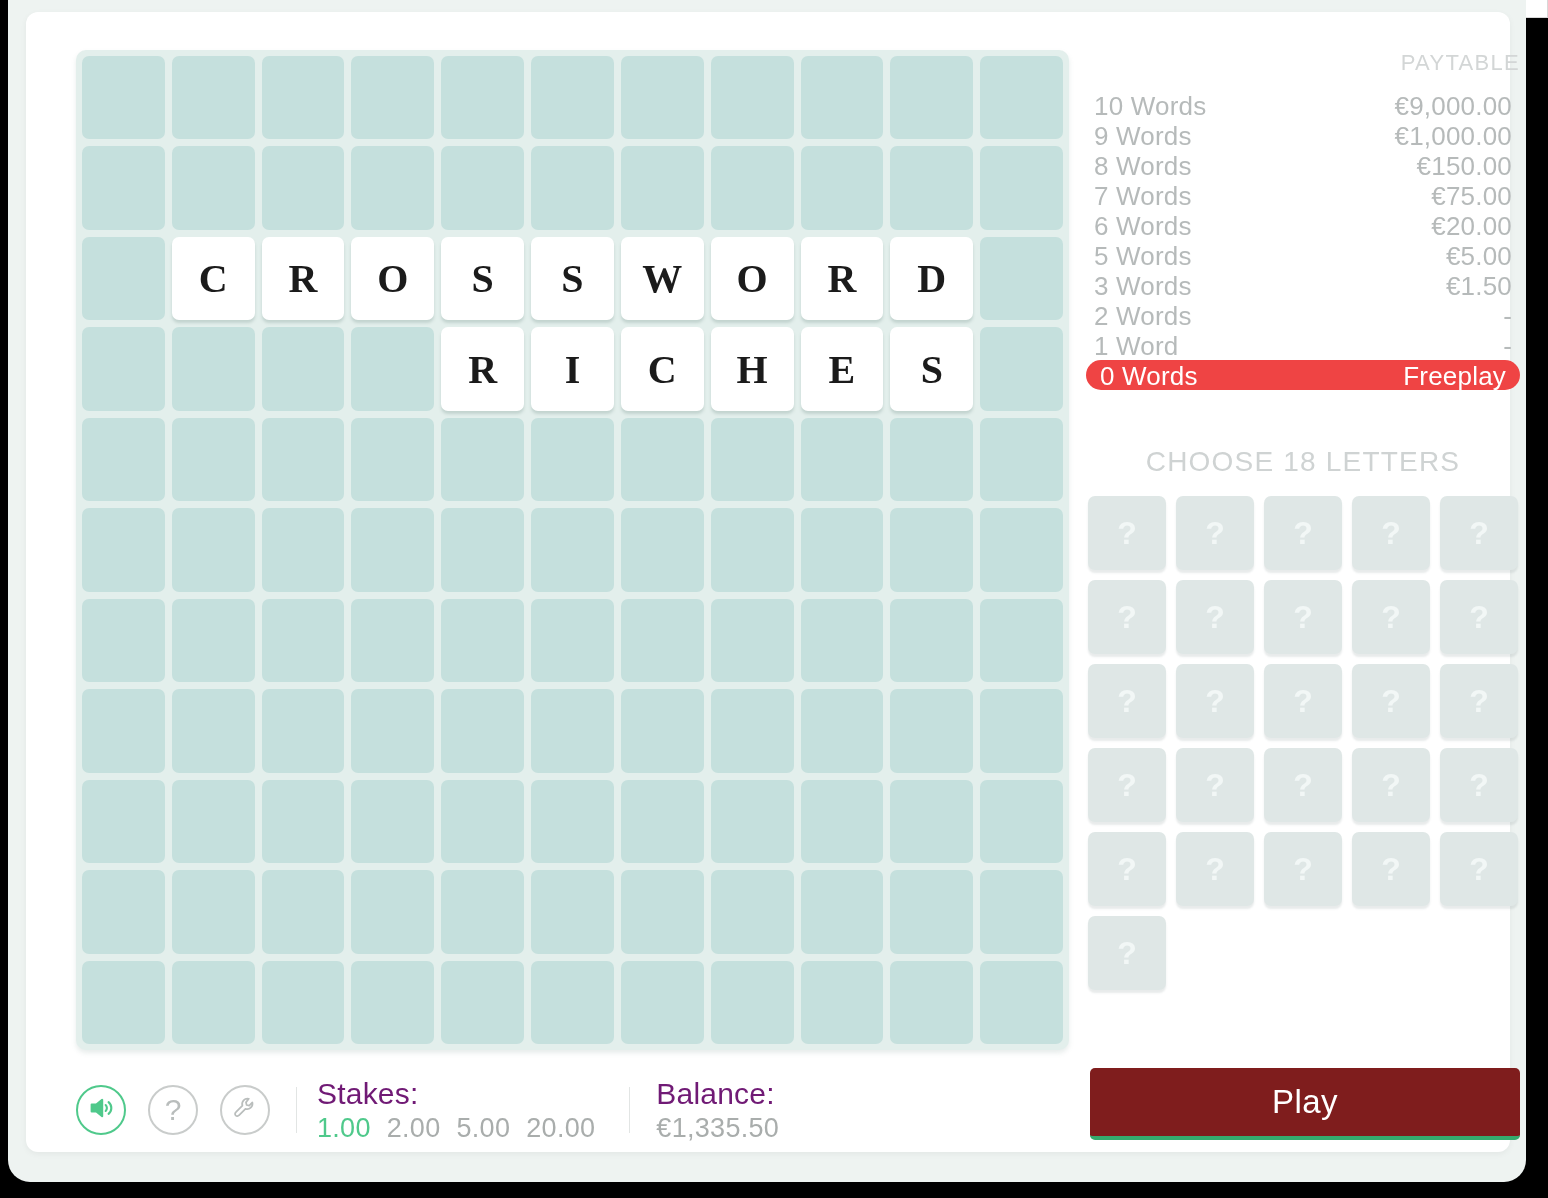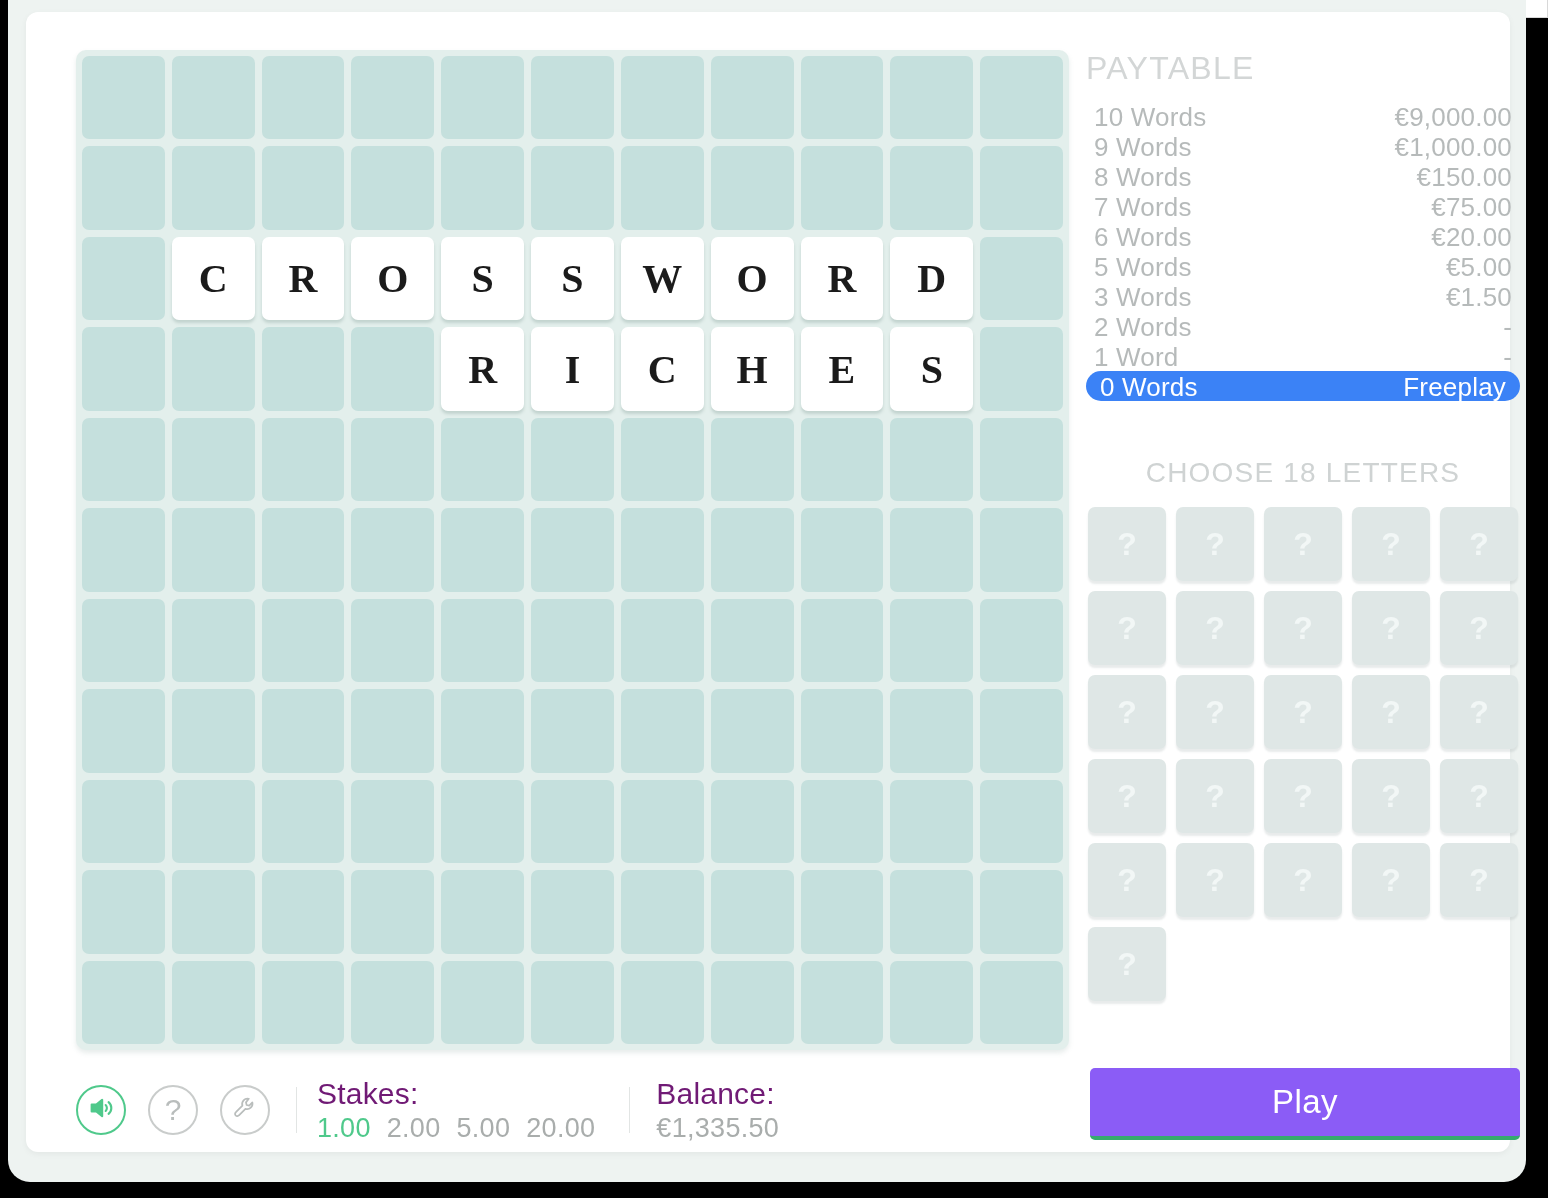--- a/index.html
+++ b/index.html
@@ -118,37 +118,37 @@
     letter-spacing: .3px;
   }
 
   
   #right {
     position: absolute;
     left: 1060px; top: 38px;
     width: 434px; height: 1102px;
   }
   #paytable-title {
-    text-align: left;
-    font-size: 32px;
+    text-align: right;
+    font-size: 22px;
     color: #d3d6d6;
     letter-spacing: 1.3px;
     margin-bottom: 14px;
   }
   .pay-row {
     display: flex;
     justify-content: space-between;
     font-size: 26px;
     color: #b6baba;
     padding: 1px 8px;
     height: 30px;
     letter-spacing: .2px;
   }
   .pay-row.highlight {
-    background: #3b82f6;
+    background: #ef4444;
     color: #ffffff;
     border-radius: 16px;
     padding: 1px 14px;
   }
 
   #choose-title {
     text-align: center;
     font-size: 28px;
     color: #cfd3d3;
     letter-spacing: 1.2px;
@@ -170,21 +170,21 @@
     color: #f2f7f6;
     font-size: 32px;
     font-weight: 700;
     box-shadow: 0 3px 2px rgba(150,165,163,0.22);
   }
 
   #play-button {
     position: absolute;
     left: 4px; top: 1018px;
     width: 430px; height: 72px;
-    background: #8b5cf6;
+    background: #7f1d1d;
     border-radius: 5px;
     border: none;
     border-bottom: 4px solid #35ab6e;
     color: #ffffff;
     font-size: 33px;
     font-family: "Liberation Sans", sans-serif;
     letter-spacing: .5px;
     cursor: pointer;
   }
 </style>

